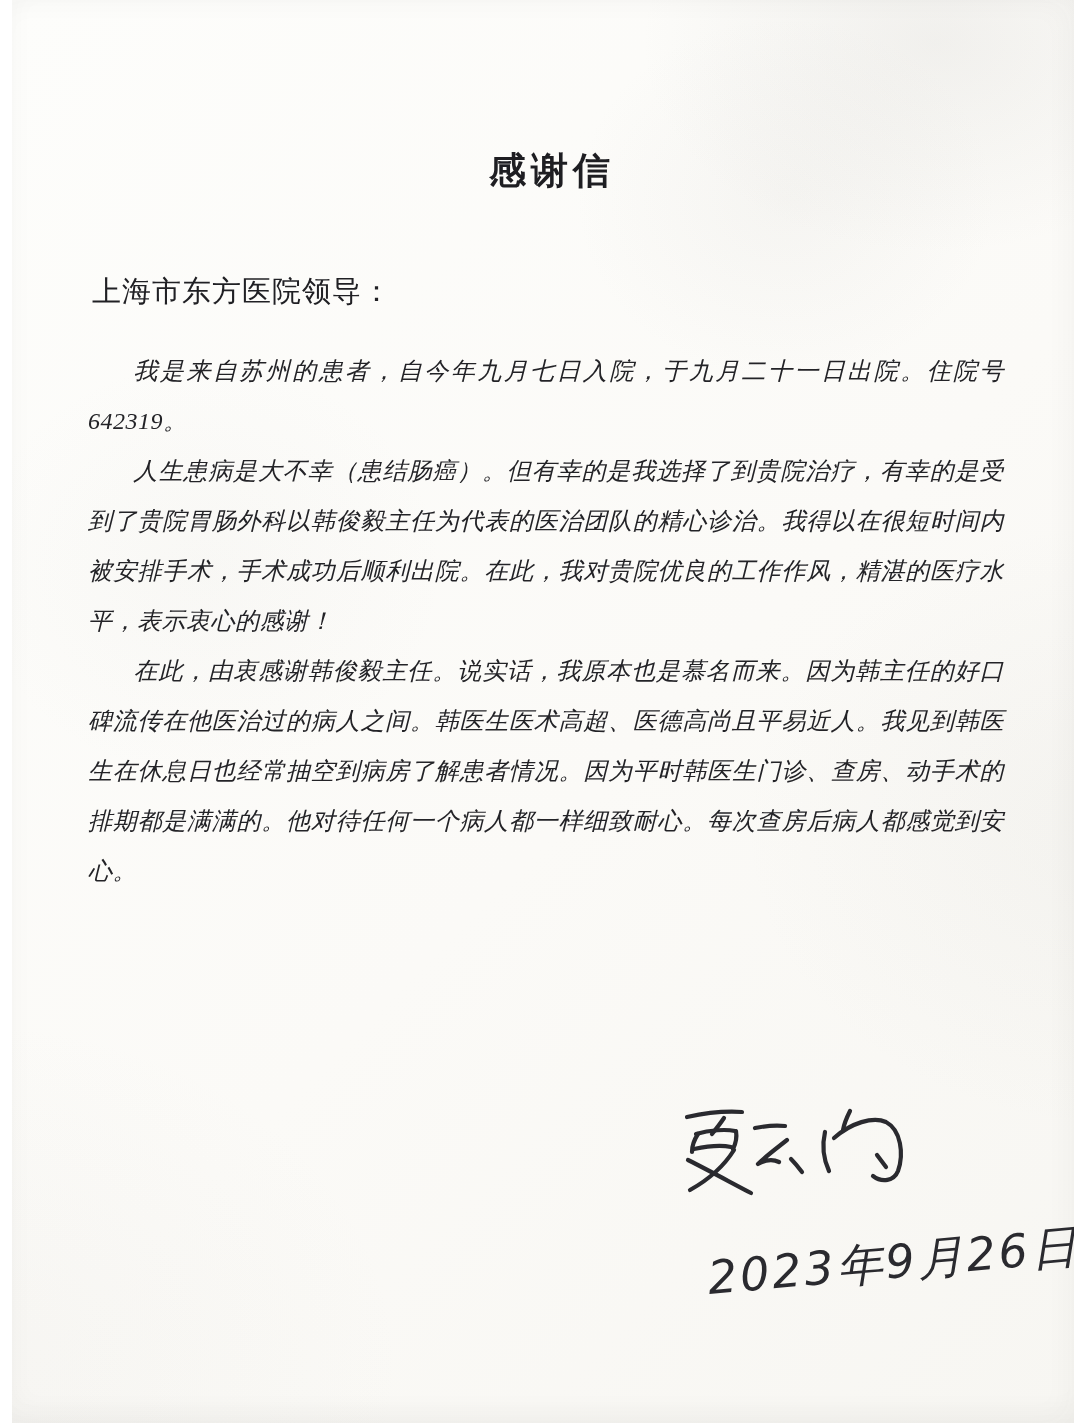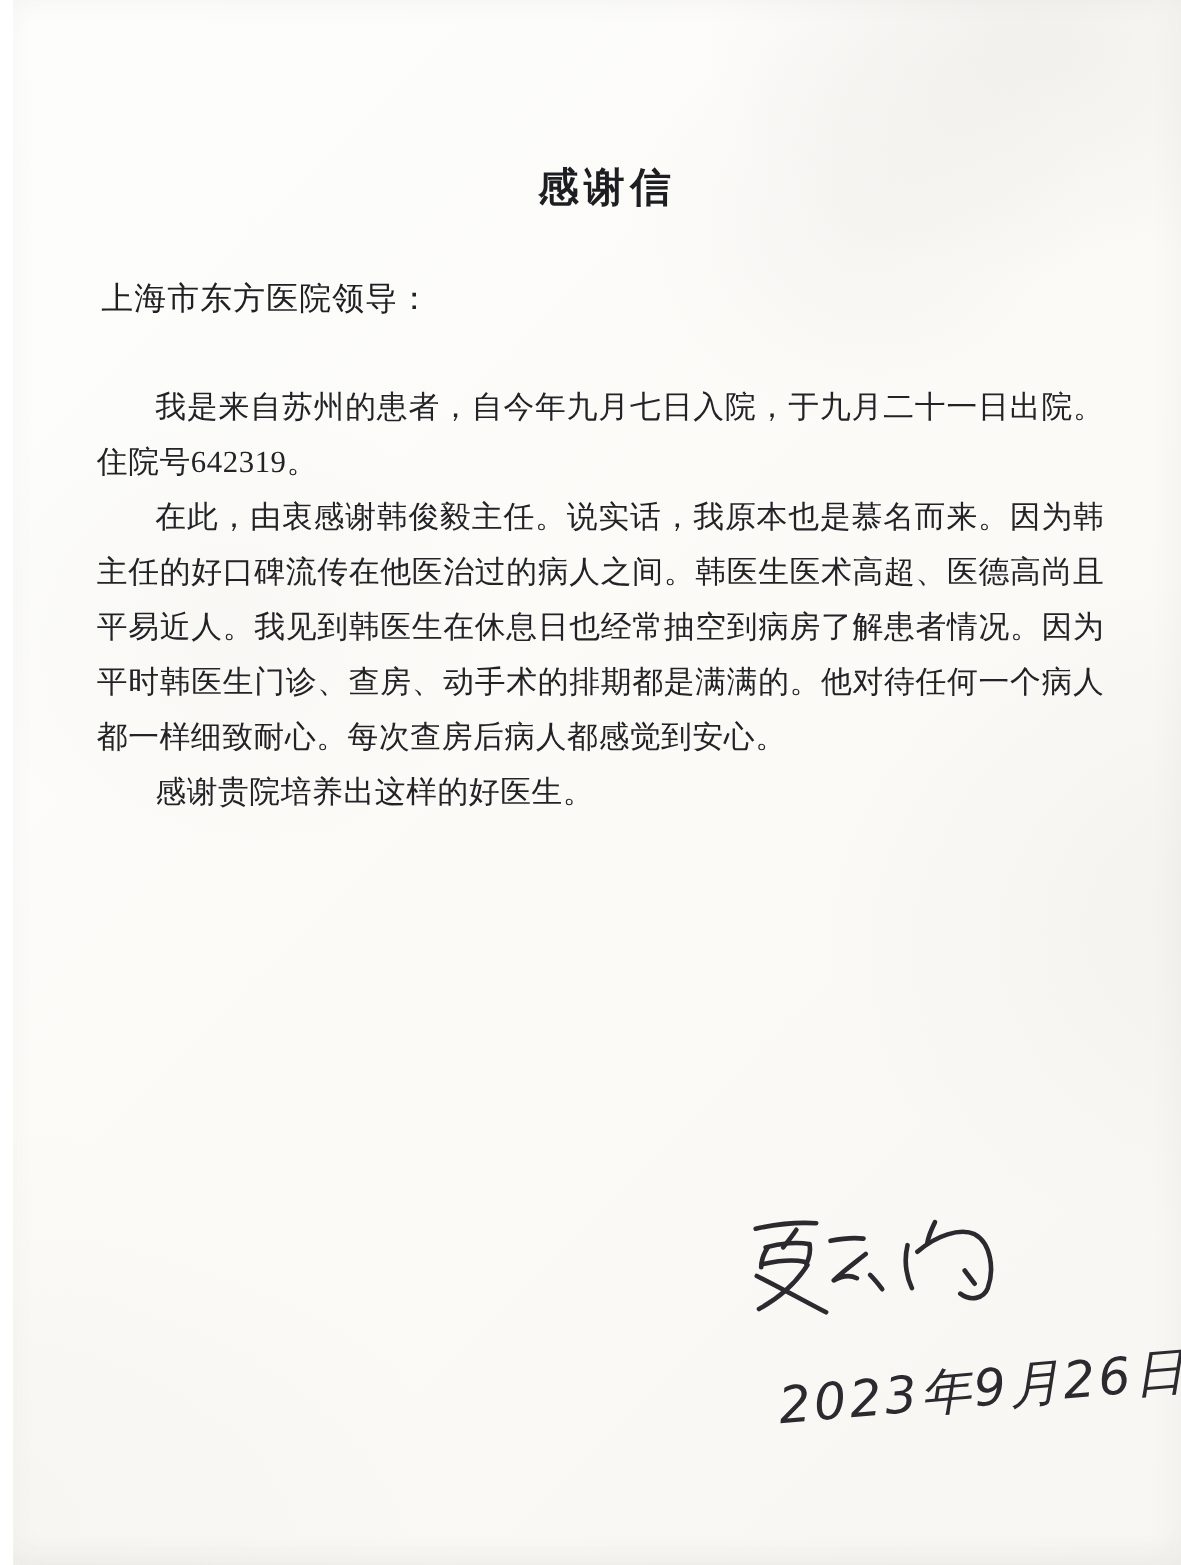--- a/index.html
+++ b/index.html
@@ -31,35 +31,36 @@
     font-size: 37px;
     font-weight: bold;
     letter-spacing: 5px;
     margin-left: 3px;
     color: #1e1e22;
   }
 
   .salutation {
     position: absolute;
     left: 80px;
-    top: 252px;
+    top: 272px;
     font-size: 29px;
     letter-spacing: 1px;
     color: #202024;
   }
 
   .body-text {
     position: absolute;
     left: 76px;
     top: 346px;
     width: 916px;
-    font-size: 28px;
+    font-size: 24px;
     line-height: 50px;
     text-align: justify;
     color: #232327;
+    font-style: italic;
   }
   .body-text p {
     text-indent: 1.9em;
     letter-spacing: 0.5px;
   }
 
   .signature {
     position: absolute;
     left: 660px;
     top: 1098px;
@@ -93,22 +94,22 @@
 <body>
 
 <div class="page">
 
   <h1 class="title">感谢信</h1>
 
   <div class="salutation">上海市东方医院领导：</div>
 
   <div class="body-text">
     <p>我是来自苏州的患者，自今年九月七日入院，于九月二十一日出院。住院号642319。</p>
+    <p>人生患病是大不幸（患结肠癌）。但有幸的是我选择了到贵院治疗，有幸的是受到了贵院胃肠外科以韩俊毅主任为代表的医治团队的精心诊治。我得以在很短时间内被安排手术，手术成功后顺利出院。在此，我对贵院优良的工作作风，精湛的医疗水平，表示衷心的感谢！</p>
     <p>在此，由衷感谢韩俊毅主任。说实话，我原本也是慕名而来。因为韩主任的好口碑流传在他医治过的病人之间。韩医生医术高超、医德高尚且平易近人。我见到韩医生在休息日也经常抽空到病房了解患者情况。因为平时韩医生门诊、查房、动手术的排期都是满满的。他对待任何一个病人都一样细致耐心。每次查房后病人都感觉到安心。</p>
-    <p>感谢贵院培养出这样的好医生。</p>
   </div>
 
   <div class="signature" aria-label="夏云岗">
     <svg viewBox="0 0 260 110">
 
       <path d="M15,19 C33,15 55,13 70,14"></path>
       <path d="M52,20 C48,26 44,31 40,36"></path>
       <path d="M24,36 C38,32 54,31 63,33"></path>
       <path d="M64,33 C65,39 64,45 61,51"></path>
       <path d="M26,36 C22,42 20,48 20,54"></path>

